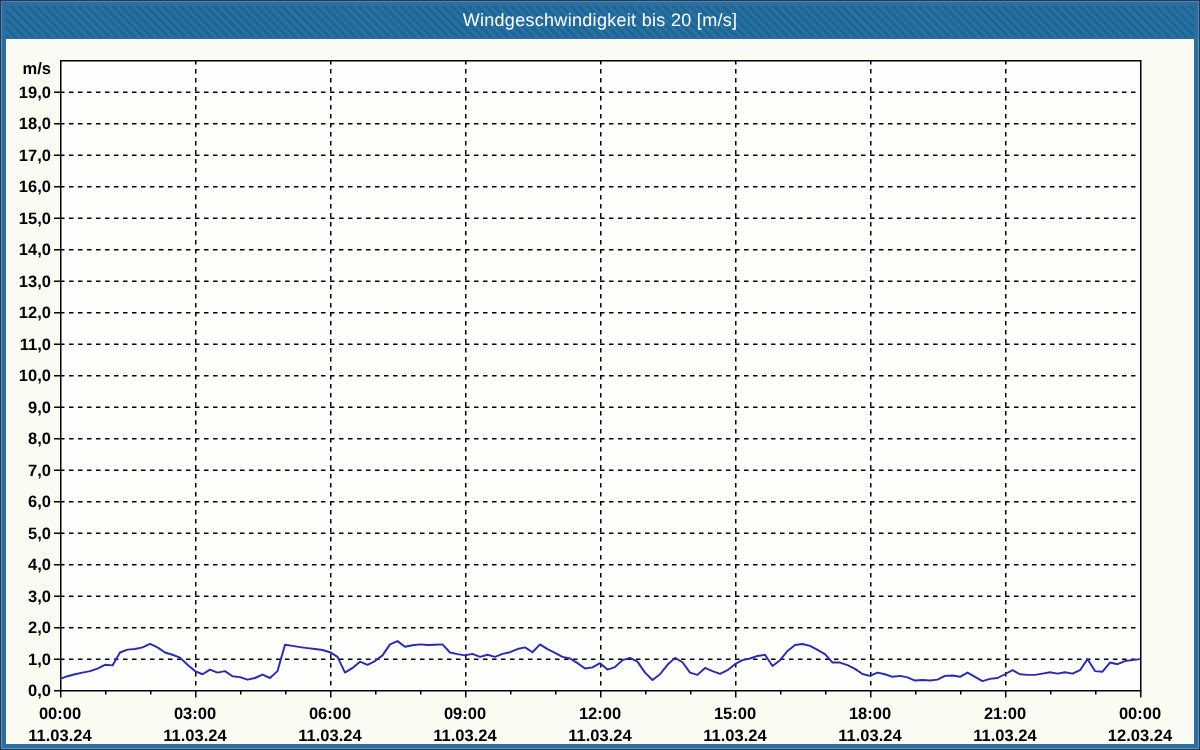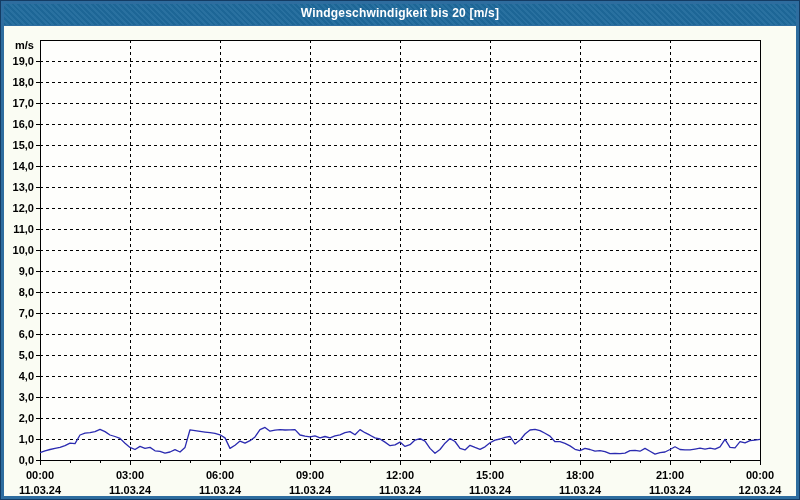--- a/index.html
+++ b/index.html
@@ -21,21 +21,21 @@
   }
   .titlebar{
     position:absolute;top:0;left:0;right:0;height:24px;
     background:var(--title-bar,#1e699b);
     background-image:repeating-linear-gradient(45deg,rgba(255,255,255,0.05) 0 2px,rgba(0,0,0,0.03) 2px 4px);
     border-bottom:1px solid var(--frame-inner,#2e6d9f);
     display:flex;align-items:center;justify-content:center;
   }
   .titlebar span{
     color:var(--title-text,#ffffff);
-    font-size:12px;font-weight:bold;
+    font-size:12px;font-weight:normal;
     letter-spacing:0.2px;
   }
   svg text{
     font-family:"Liberation Sans","DejaVu Sans",sans-serif;
     font-size:11px;font-weight:bold;
     fill:var(--label-text,#000000);
   }
 </style>
 </head>
 <body>

